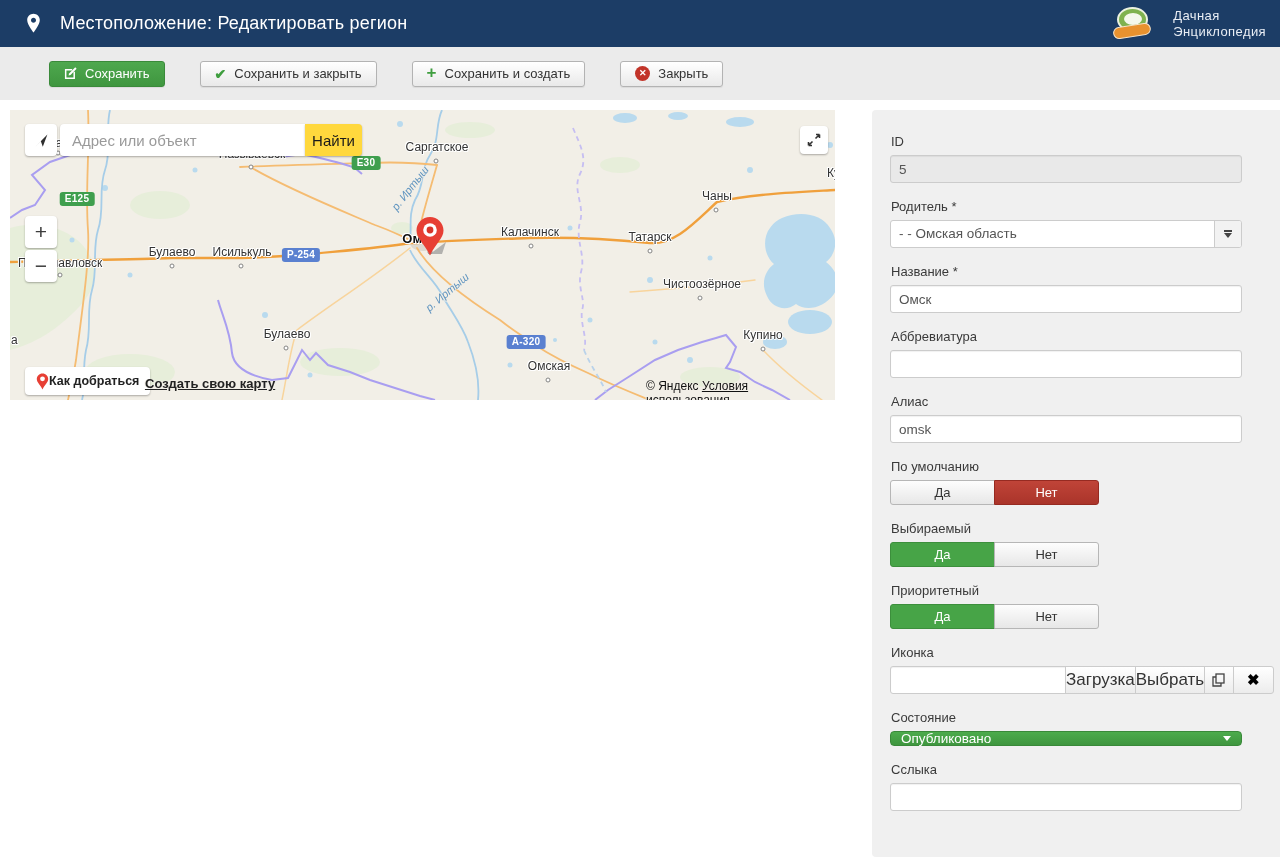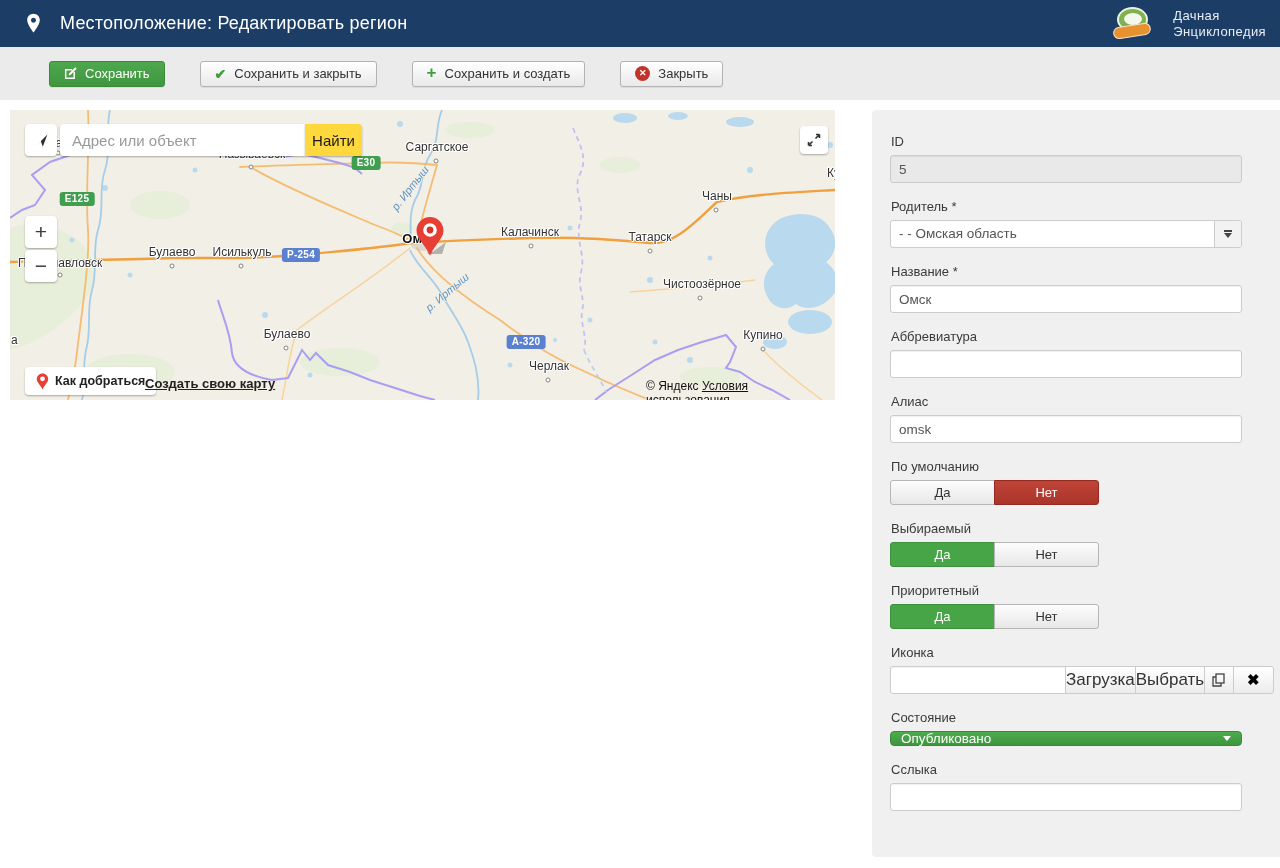--- a/index.html
+++ b/index.html
@@ -58,21 +58,21 @@
   .search-input { position:absolute; left:50px; top:14px; width:245px; height:32px; border:none;
          border-radius:4px 0 0 4px; box-shadow:0 1px 2px rgba(0,0,0,.3); padding:0 12px;
          font-size:15px; color:#333; font-family:inherit; outline:none; }
   .search-input::placeholder { color:#9a9a9a; }
   .find-btn { position:absolute; left:295px; top:14px; width:57px; height:32px; border:none;
          border-radius:0 4px 4px 0; background:#ffd83d; font-size:15px; color:#1a1a1a;
          box-shadow:0 1px 2px rgba(0,0,0,.3); cursor:pointer; font-family:inherit; }
   .fullscreen-btn { left:790px; top:16px; width:28px; height:28px; }
   .zoom-in  { left:15px; top:106px; width:32px; height:32px; font-size:21px; color:#3c3c3c; }
   .zoom-out { left:15px; top:140px; width:32px; height:32px; font-size:21px; color:#3c3c3c; }
-  .directions-btn { left:15px; top:257px; height:28px; padding:0 11px; gap:6px; font-size:12.5px;
+  .directions-btn { left:15px; top:257px; height:28px; padding:0 11px; font-size:12.5px;
          font-weight:bold; color:#222; }
   .create-link { position:absolute; left:135px; top:266px; font-size:13px; font-weight:bold;
          color:#222; text-decoration:underline; cursor:pointer;
          text-shadow:1px 0 0 #f2efe7,-1px 0 0 #f2efe7; }
   .map-copyright { position:absolute; left:636px; top:269px; font-size:12px; color:#111;
          text-shadow:1px 0 0 #f2efe7,-1px 0 0 #f2efe7,0 1px 0 #f2efe7; }
   .map-copyright .terms { text-decoration:underline; cursor:pointer; }
   .placemark { position:absolute; left:405px; top:106px; width:36px; height:42px; }
 
   
@@ -247,21 +247,21 @@
       <div class="map-label" style="left: 692px; top: 174px;">Чистоозёрное</div>
       <div class="map-dot" style="left: 162px; top: 156px;"></div>
       <div class="map-label" style="left: 162px; top: 142px;">Булаево</div>
       <div class="map-dot" style="left: 231px; top: 156px;"></div>
       <div class="map-label" style="left: 232px; top: 142px;">Исилькуль</div>
       <div class="map-dot" style="left: 50px; top: 165px;"></div>
       <div class="map-label anchor-left" style="left: 8px; top: 153px;">Петропавловск</div>
       <div class="map-dot" style="left: 276px; top: 238px;"></div>
       <div class="map-label" style="left: 277px; top: 224px;">Булаево</div>
       <div class="map-dot" style="left: 538px; top: 270px;"></div>
-      <div class="map-label" style="left: 539px; top: 256px;">Черлак</div>
+      <div class="map-label" style="left: 539px; top: 256px;">Омская</div>
       <div class="map-dot" style="left: 753px; top: 239px;"></div>
       <div class="map-label" style="left: 753px; top: 225px;">Купино</div>
       <div class="map-label anchor-left" style="left: 817px; top: 63px;">Куйбышев</div>
       <div class="map-dot" style="left: 48px; top: 43px;"></div>
       <div class="map-label anchor-left" style="left: 40px; top: 33px;">за</div>
       <div class="map-label anchor-left" style="left: 1px; top: 230px;">а</div>
       <div class="map-river" style="transform: translate(-50%, -50%) rotate(-52deg); left: 400px; top: 78px;">р. Иртыш</div>
       <div class="map-river" style="transform: translate(-50%, -50%) rotate(-40deg); left: 437px; top: 182px;">р. Иртыш</div>
       <div class="map-badge" style="background: rgb(63, 159, 78); left: 67px; top: 89px;">E125</div>
       <div class="map-badge" style="background: rgb(63, 159, 78); left: 356px; top: 53px;">E30</div>

